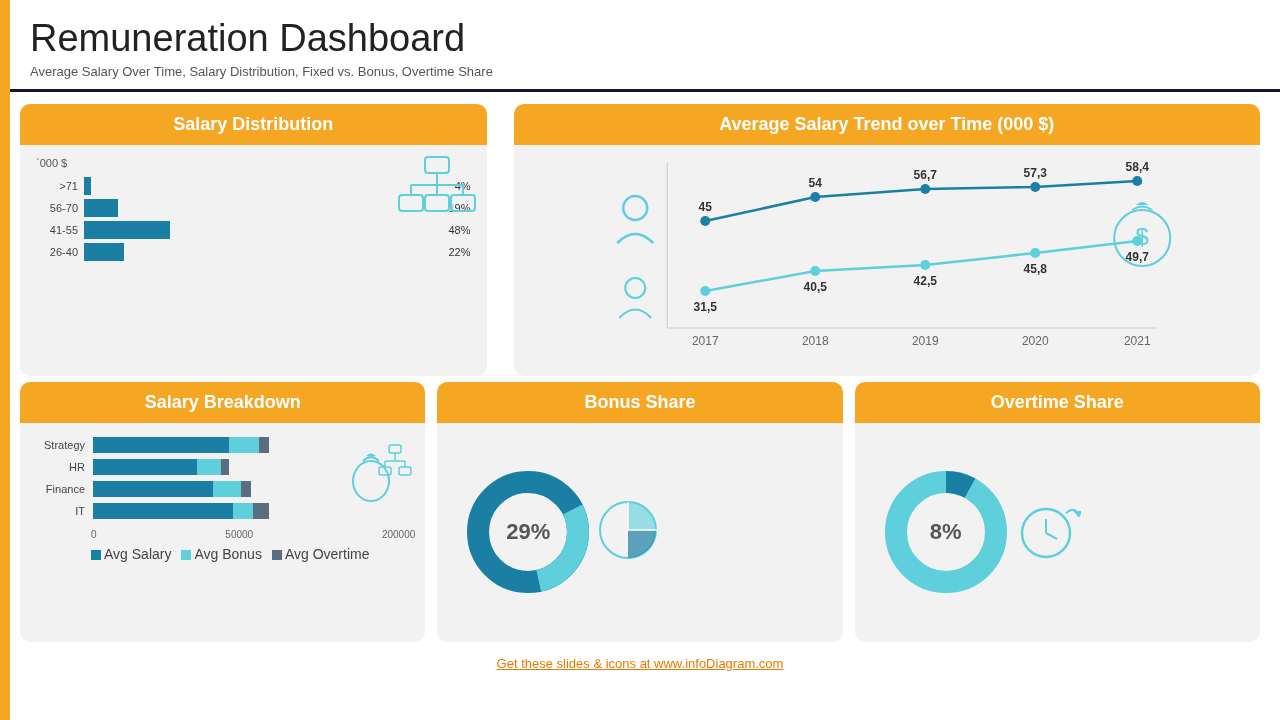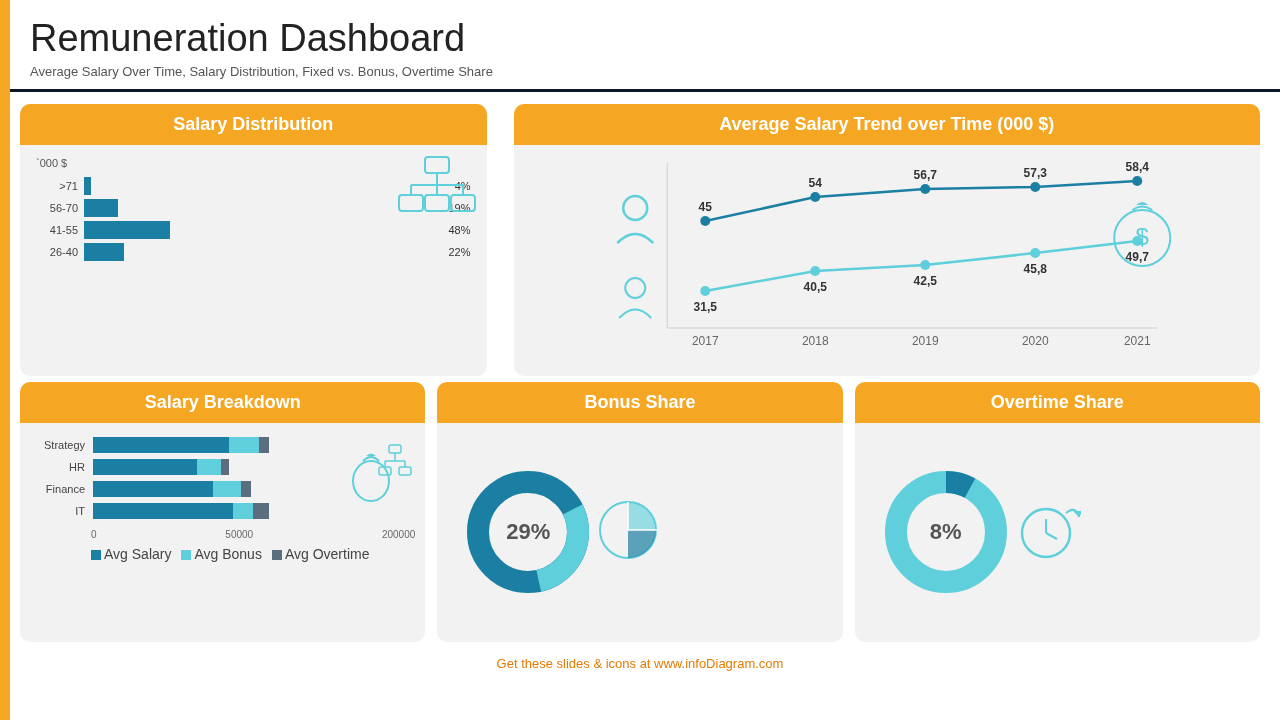--- a/index.html
+++ b/index.html
@@ -174,21 +174,21 @@
       color: #555;
     }
 
     
     .footer {
       text-align: center;
       font-size: 13px;
       color: #aaa;
       padding: 4px 0 6px 0;
     }
-    .footer span { color: #e57a00; }
+    .footer span { color: #e57a00; text-decoration: underline; }
   </style>
 </head>
 <body>
 
 <div class="left-bar"></div>
 
 <div class="header">
   <div class="header-left">
     <span class="header-title">Remuneration Dashboard</span>
     <span class="header-subtitle">Average Salary Over Time, Salary Distribution,  Fixed vs. Bonus, Overtime Share</span>

